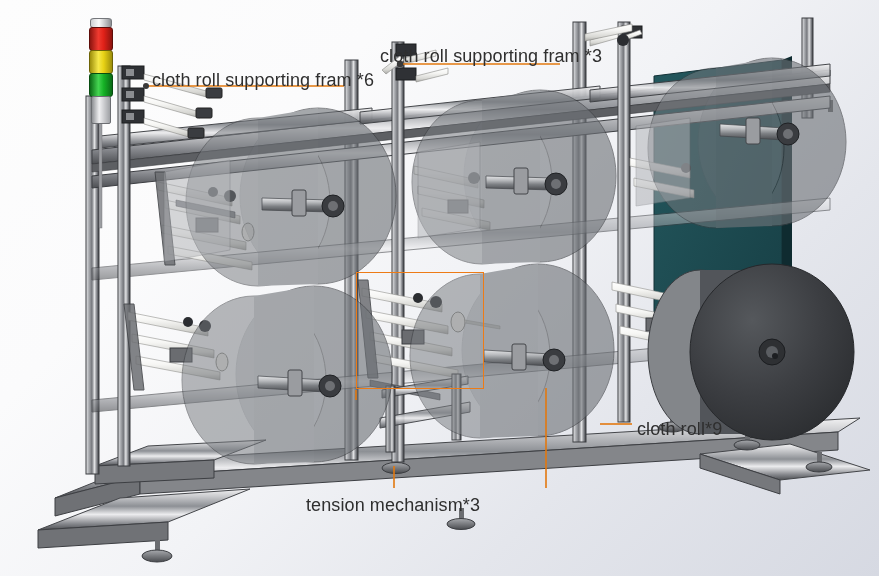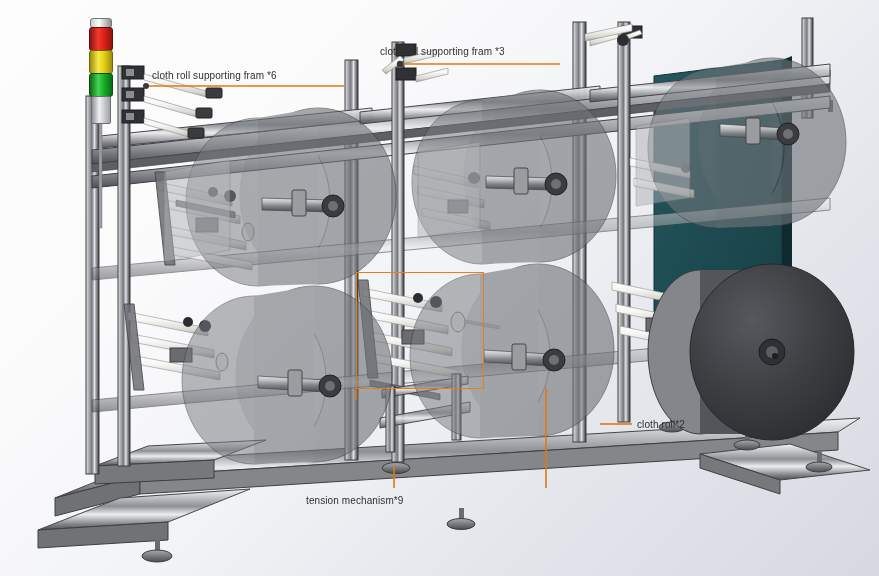--- a/index.html
+++ b/index.html
@@ -1,19 +1,19 @@
 <!DOCTYPE html>
 <html><head>
 <meta charset="utf-8">
 <style>
   html,body{margin:0;padding:0;}
   body{width:879px;height:576px;overflow:hidden;font-family:"Liberation Sans",sans-serif;}
   #stage{position:relative;width:879px;height:576px;overflow:hidden;
          background:linear-gradient(135deg,#fdfdfd 0%,#fbfbfc 28%,#f2f3f6 50%,#e4e6ec 72%,#d6d9e2 100%);}
-  .lbl{position:absolute;color:#2f2f2f;font-size:10px;white-space:nowrap;letter-spacing:.1px;}
+  .lbl{position:absolute;color:#2f2f2f;font-size:18px;white-space:nowrap;letter-spacing:.1px;}
   .hl{position:absolute;border:1.8px solid #ed7b16;box-sizing:border-box;}
   svg{position:absolute;left:0;top:0;}
 </style>
 </head>
 <body>
 
 <div id="stage">
 
   <svg width="879" height="576" viewBox="0 0 879 576">
     <defs>
@@ -348,18 +348,18 @@
     <div style="position:absolute;left:2px;top:55px;width:22px;height:22px;border-radius:3px;
                 background:linear-gradient(90deg,#0b6b16,#44d551 38%,#16b226 62%,#0b6b16);border:1px solid #074d10;"></div>
     <div style="position:absolute;left:4px;top:78px;width:18px;height:26px;border-radius:2px;
                 background:linear-gradient(90deg,#8e9094,#f0f0f2 40%,#9fa1a5);border:1px solid #6c6e72;"></div>
   </div>
 
   <div class="lbl" style="left:152px;top:70px;text-align:center;">cloth roll supporting fram *6</div>
 
   <div class="lbl" style="left:380px;top:46px;">cloth roll supporting fram *3</div>
 
-  <div class="lbl" style="left:637px;top:419px;">cloth roll*2</div>
-
-  <div class="lbl" style="left:306px;top:495px;">tension mechanism*9</div>
+  <div class="lbl" style="left:637px;top:419px;">cloth roll*9</div>
+
+  <div class="lbl" style="left:306px;top:495px;">tension mechanism*3</div>
 
 
 </div>
 
 </body></html>

